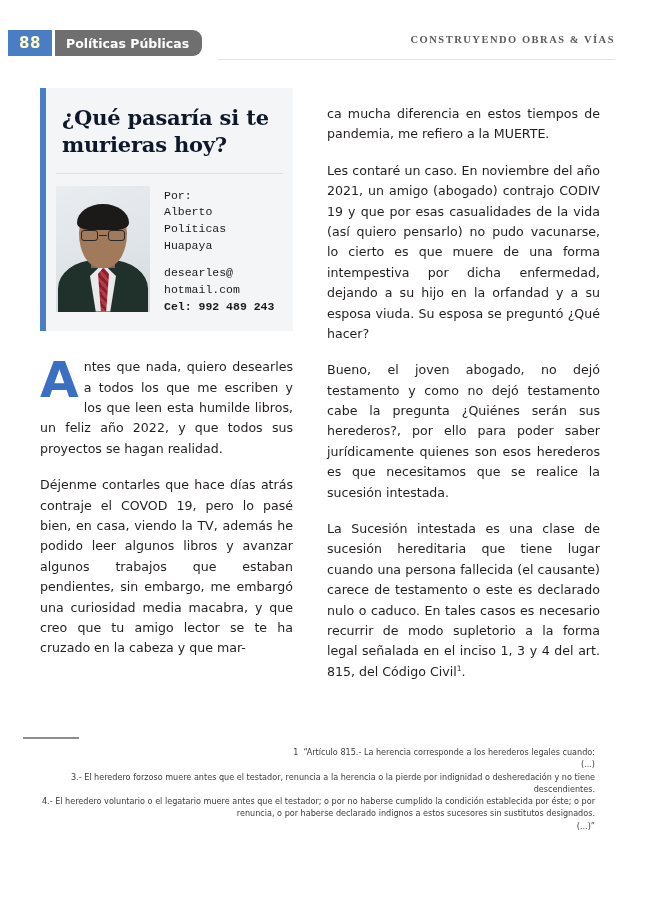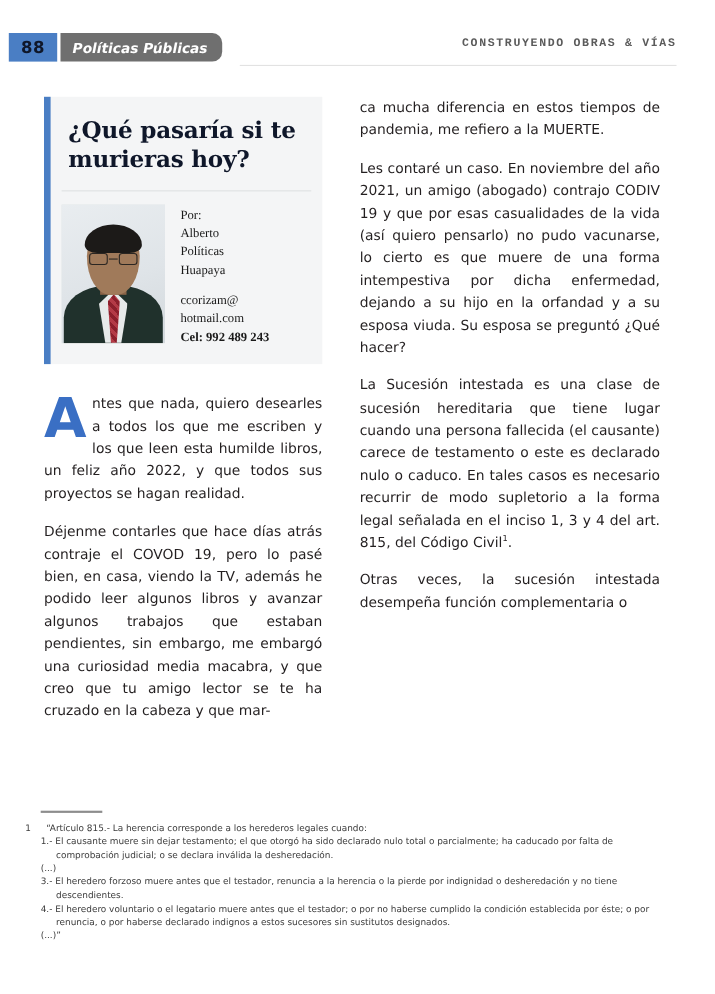--- a/index.html
+++ b/index.html
@@ -26,21 +26,21 @@
     width: 650px;
     height: 26px;
   }
   .folio {
     position: absolute;
     left: 8px;
     top: 0;
     width: 44px;
     height: 26px;
     background: #4a7ec4;
-    color: #0f172a;
+    color: #fef9c3;
     font-family: "DejaVu Sans", sans-serif;
     font-weight: bold;
     font-size: 15px;
     letter-spacing: 0.5px;
     display: flex;
     align-items: center;
     justify-content: center;
   }
   .section-tab {
     position: absolute;
@@ -50,28 +50,27 @@
     padding: 0 13px 0 11px;
     background: #6f6f6f;
     color: #ffffff;
     font-family: "DejaVu Sans", sans-serif;
     font-weight: bold;
     font-size: 12.5px;
     display: flex;
     align-items: center;
     border-top-right-radius: 9px;
     border-bottom-right-radius: 9px;
-    font-style: italic;
   }
   .header-right {
     position: absolute;
     right: 35px;
     top: 4px;
     color: #5b5b5b;
-    font-family: Liberation Mono, monospace;
+    font-family: Liberation Serif, serif;
     font-size: 10.5px;
     font-weight: bold;
     letter-spacing: 1.5px;
     white-space: nowrap;
   }
   .header-rule {
     position: absolute;
     left: 218px;
     right: 35px;
     top: 29px;
@@ -197,57 +196,58 @@
   .ph-bridge {
     position: absolute;
     left: 50%; top: 49px;
     width: 8px; height: 1.4px;
     margin-left: -4px;
     background: #2a2622;
   }
 
   .byline {
     padding: 2px 0 0 14px;
-    font-family: Liberation Serif, serif;
+    font-family: Liberation Mono, monospace;
     font-size: 11.5px;
     line-height: 1.45;
     color: #1a1a1a;
   }
   .byline .gap { height: 11px; }
   .byline-contact { font-weight: normal; }
   .byline-cel { font-weight: bold; }
 
   
   .body-p {
     font-family: "DejaVu Sans", sans-serif;
     font-size: 12.6px;
     line-height: 1.62;
     color: #231f20;
     text-align: justify;
-    margin: 0 0 14px 0;
+    margin: 16px 0 14px 0;
     hyphens: none;
   }
   .col-left .body-p { width: 253px; }
   .first-p { margin-top: 26px; }
   .first-p .dropcap {
     float: left;
     font-family: "DejaVu Sans", sans-serif;
     font-weight: bold;
     color: #3a6fc4;
     font-size: 50px;
     line-height: 0.82;
     padding: 3px 5px 0 0;
   }
 
   
   .footnote {
     position: absolute;
-    left: 37px;
+    left: 23px;
     top: 737px;
     width: 572px;
+    text-align: right;
   }
   .fn-rule {
     width: 56px;
     height: 2px;
     background: #8d8d8d;
     margin-bottom: 7px;
   }
   .fn-line {
     font-family: "DejaVu Sans", sans-serif;
     font-size: 8.1px;
@@ -291,49 +291,46 @@
           <div class="ph-glasses"></div>
           <div class="ph-bridge"></div>
         </div>
 
         <div class="byline">
           <div>Por:</div>
           <div>Alberto</div>
           <div>Políticas</div>
           <div>Huapaya</div>
           <div class="gap"></div>
-          <div class="byline-contact">ccorizam@</div>
+          <div class="byline-contact">desearles@</div>
           <div class="byline-contact">hotmail.com</div>
           <div class="byline-cel">Cel: 992 489 243</div>
         </div>
       </div>
     </div>
 
     <p class="body-p first-p"><span class="dropcap">A</span><span>ntes que nada, quiero desearles a todos los que me escriben y los que leen esta humilde libros, un feliz año 2022, y que todos sus proyectos se hagan realidad.</span></p>
 
     <p class="body-p">Déjenme contarles que hace días atrás contraje el COVOD 19, pero lo pasé bien, en casa, viendo la TV, además he podido leer algunos libros y avanzar algunos trabajos que estaban pendientes, sin embargo, me embargó una curiosidad media macabra, y que creo que tu amigo lector se te ha cruzado en la cabeza y que mar-</p>
   </div>
 
   <div class="col-right">
     <p class="body-p">ca mucha diferencia en estos tiempos de pandemia, me refiero a la MUERTE.</p>
     <p class="body-p">Les contaré un caso. En noviembre del año 2021, un amigo (abogado) contrajo CODIV 19 y que por esas casualidades de la vida (así quiero pensarlo) no pudo vacunarse, lo cierto es que muere de una forma intempestiva por dicha enfermedad, dejando a su hijo en la orfandad y a su esposa viuda. Su esposa se preguntó ¿Qué hacer?</p>
+    <p class="body-p">Bueno, el joven abogado, no dejó testamento y como no dejó testamento cabe la pregunta ¿Quiénes serán sus herederos?, por ello para poder saber jurídicamente quienes son esos herederos es que necesitamos que se realice la sucesión intestada.</p>
     <p class="body-p"><span>La Sucesión intestada es una clase de sucesión hereditaria que tiene lugar cuando una persona fallecida (el causante) carece de testamento o este es declarado nulo o caduco. En tales casos es necesario recurrir de modo supletorio a la forma legal señalada en el inciso 1, 3 y 4 del art. 815, del Código Civil</span><sup class="fn-ref">1</sup>.</p>
-    <p class="body-p">Otras veces, la sucesión intestada desempeña función complementaria o</p>
   </div>
 
   <div class="footnote">
     <div class="fn-rule"></div>
 
     <div class="fn-line fn-hang">
       <span class="fn-num">1</span>&nbsp;&nbsp;<span>“Artículo 815.- La herencia corresponde a los herederos legales cuando:</span>
     </div>
 
-    <div class="fn-line fn-hang">
-      <span>1.-</span>&nbsp;<span>El causante muere sin dejar testamento; el que otorgó ha sido declarado nulo total o parcialmente; ha caducado por falta de comprobación judicial; o se declara inválida la desheredación.</span>
-    </div>
 
     <div class="fn-line">(...)</div>
 
     <div class="fn-line fn-hang">
       <span>3.-</span>&nbsp;<span>El heredero forzoso muere antes que el testador, renuncia a la herencia o la pierde por indignidad o desheredación y no tiene descendientes.</span>
     </div>
 
     <div class="fn-line fn-hang">
       <span>4.-</span>&nbsp;<span>El heredero voluntario o el legatario muere antes que el testador; o por no haberse cumplido la condición establecida por éste; o por renuncia, o por haberse declarado indignos a estos sucesores sin sustitutos designados.</span>
     </div>

